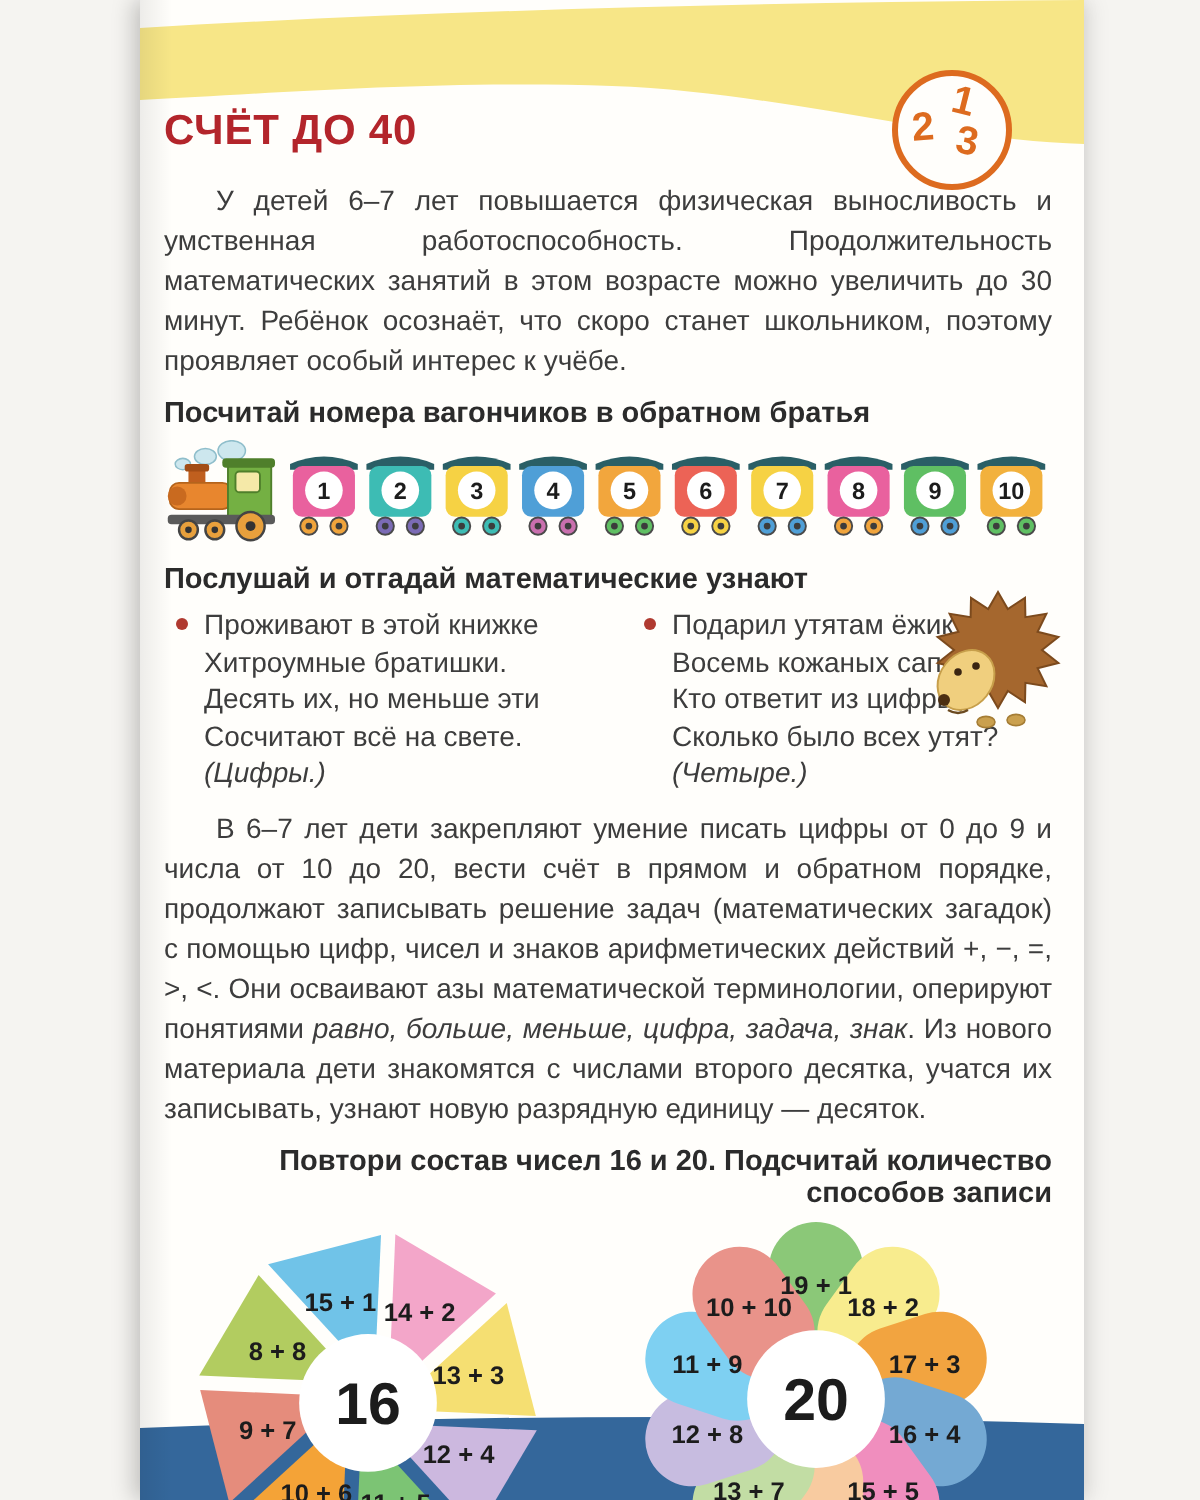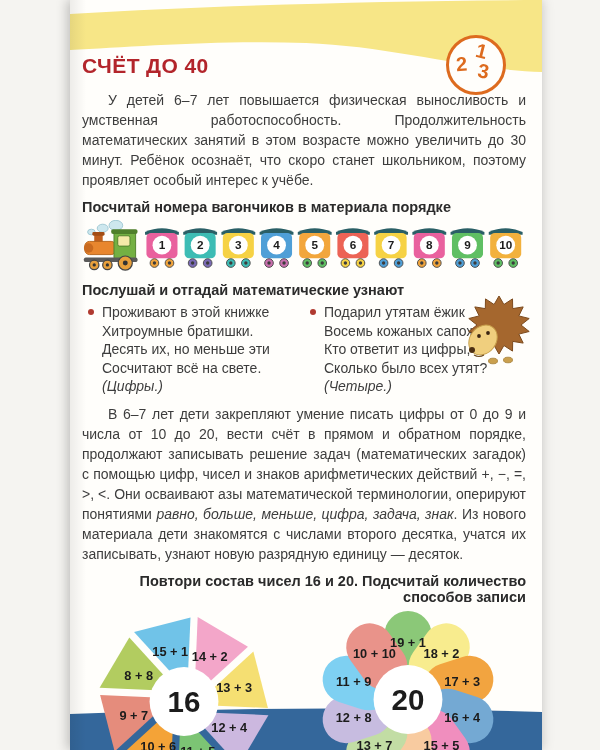--- a/index.html
+++ b/index.html
@@ -31,21 +31,21 @@
 
   .content{position:relative;z-index:2;padding:54px 16px 0 12px;width:444px;box-sizing:content-box;}
   .title{font-size:21px;font-weight:800;letter-spacing:.4px;color:#b3252b;margin:0 0 12px 0;}
   .para{font-size:14px;line-height:20px;color:#3d3d3d;text-align:justify;text-indent:26px;margin:0;}
   .para1{margin-bottom:9px;}
   .para2{margin-bottom:9px;}
   .ital{font-style:italic;}
   .subhead{font-size:14.5px;font-weight:bold;color:#2b2b2b;margin:0 0 5px 0;}
   .train-wrap{margin:2px 0 6px 0;}
   .train-wrap svg{display:block;}
-  .riddles-row{display:flex;margin:2px 0 8px 0;}
+  .riddles-row{display:flex;margin:2px 0 8px 0;gap:12px;}
   .riddle{display:flex;}
   .riddle.col1{width:222px;flex:0 0 222px;}
   .riddle.col2{flex:1;position:relative;}
   .bullet{width:6px;height:6px;border-radius:50%;background:#b03a30;margin:6px 8px 0 6px;flex:0 0 6px;}
   .riddle-text{font-size:14px;line-height:18.5px;color:#3d3d3d;}
   .answer{font-style:italic;}
   .hedgehog{position:absolute;right:-6px;top:-12px;}
   .compose-head{text-align:right;margin:4px 0 2px 0;}
   .figures{display:flex;justify-content:space-between;align-items:center;margin-top:4px;}
 </style>
@@ -63,21 +63,21 @@
     <span class="d2" style="color: rgb(221, 107, 31);">2</span>
     <span class="d3" style="color: rgb(221, 107, 31);">3</span>
   </div>
 
   <div class="content">
 
     <h1 class="title">СЧЁТ ДО 40</h1>
 
     <p class="para para1">У детей 6–7 лет повышается физическая выносливость и умственная работоспособность. Продолжительность математических занятий в этом возрасте можно увеличить до 30 минут. Ребёнок осознаёт, что скоро станет школьником, поэтому проявляет особый интерес к учёбе.</p>
 
-    <div class="subhead">Посчитай номера вагончиков в материала порядке</div>
+    <div class="subhead">Посчитай номера вагончиков в обратном братья</div>
 
     <div class="train-wrap">
       <svg id="train-svg" width="444" height="56" viewBox="0 0 472 56">
           <g>
             <ellipse cx="10" cy="11" rx="4.050000000000001" ry="3" fill="#cde7ee" stroke="#8fbecb" stroke-width="0.8"></ellipse>
             <ellipse cx="22" cy="7" rx="5.805" ry="4.3" fill="#cde7ee" stroke="#8fbecb" stroke-width="0.8"></ellipse>
             <ellipse cx="36" cy="4" rx="7.290000000000001" ry="5.4" fill="#cde7ee" stroke="#8fbecb" stroke-width="0.8"></ellipse>
             <rect x="13" y="13" width="9" height="9" fill="#c05f1e"></rect>
             <rect x="11" y="11" width="13" height="4" rx="1.5" fill="#a34d15"></rect>
             <rect x="3" y="21" width="33" height="14" rx="5" fill="#e8862e" stroke="#b5641c" stroke-width="1"></rect>

